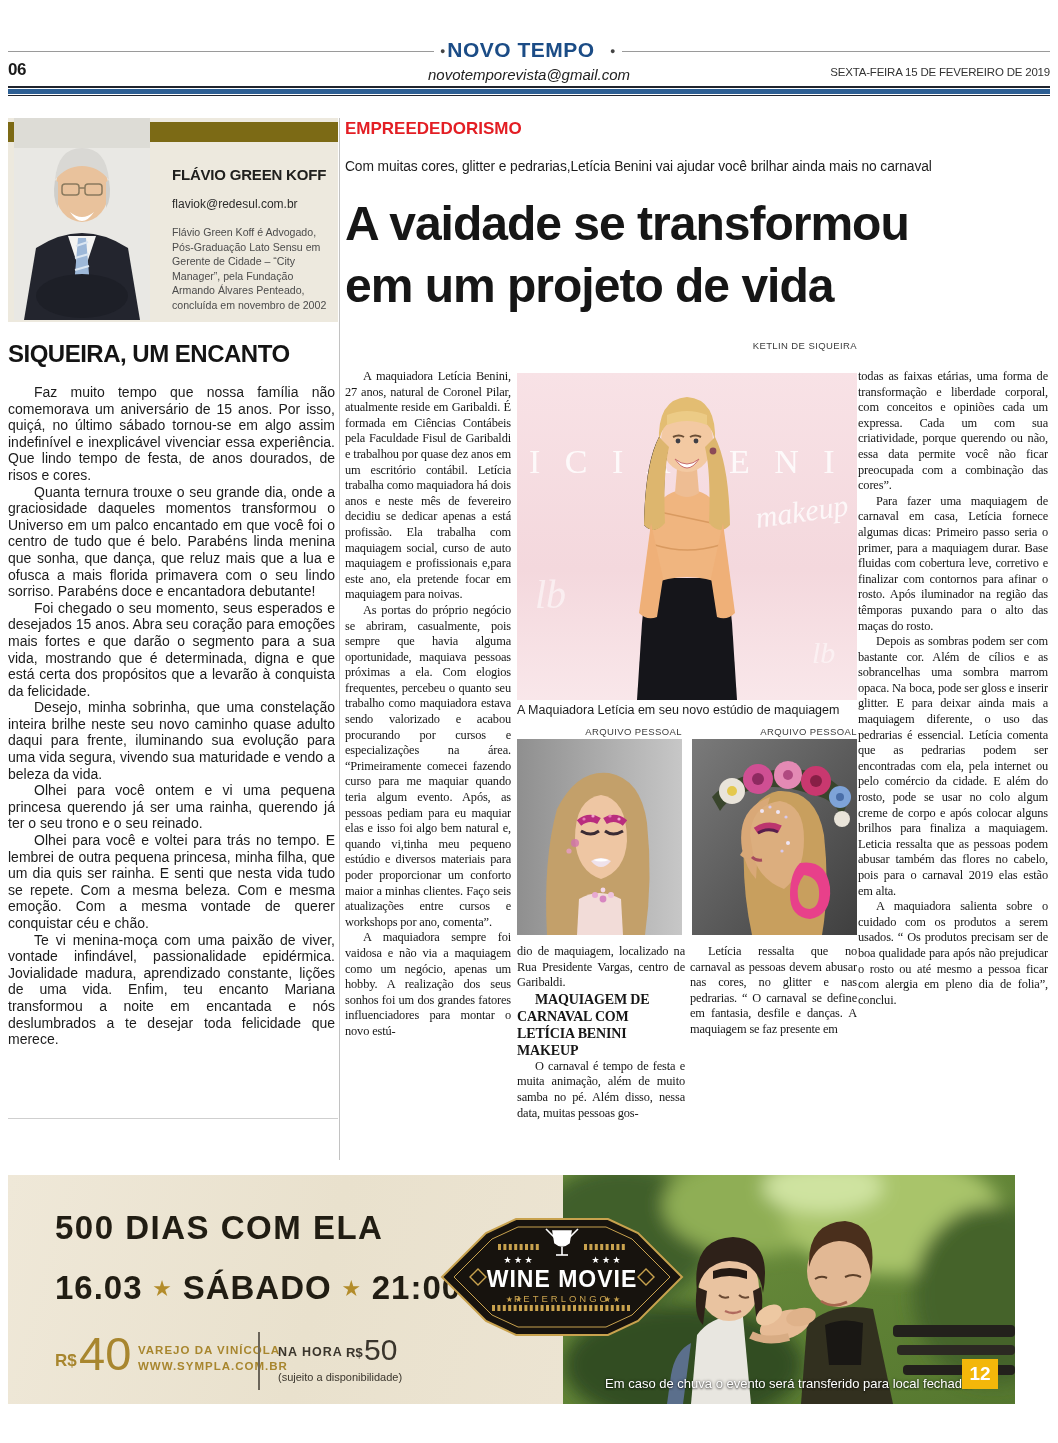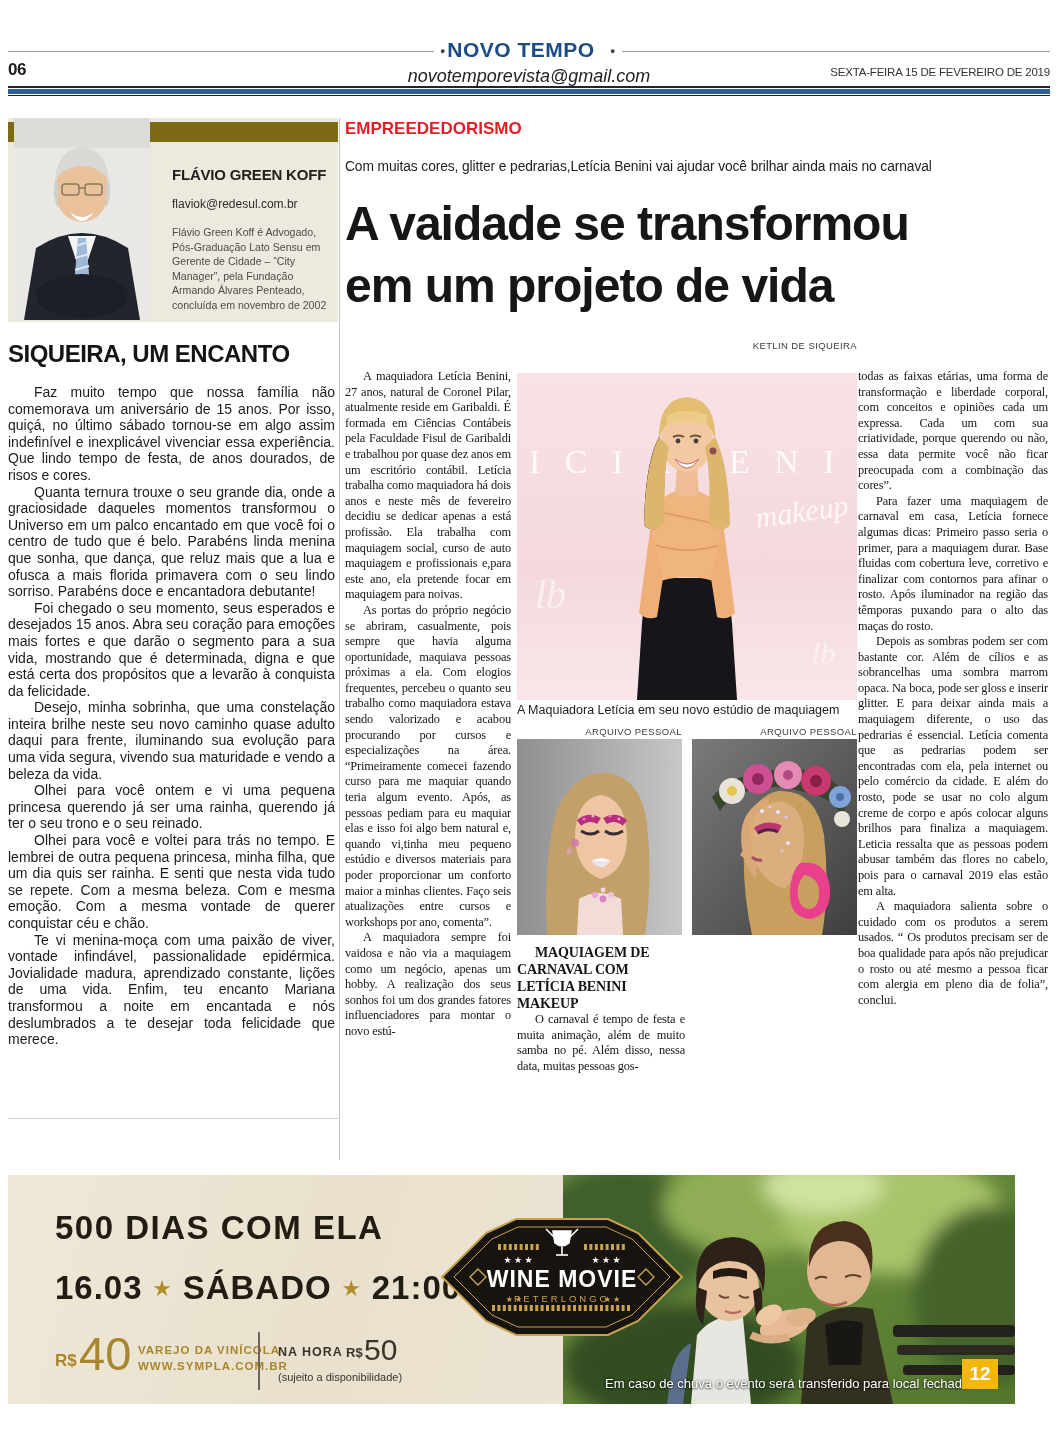--- a/index.html
+++ b/index.html
@@ -2,21 +2,21 @@
 <html><head>
 <meta charset="utf-8">
 <style>
   html,body{margin:0;padding:0;background:#fff;}
   body{width:1058px;height:1443px;position:relative;font-family:"Liberation Sans",sans-serif;color:#1a1a1a;overflow:hidden;}
   .abs{position:absolute;}
 
   
   .pagenum{left:8px;top:60px;font-size:17px;font-weight:bold;letter-spacing:-0.5px;}
   .mast-title{left:0;right:16px;top:38px;text-align:center;font-size:21px;font-weight:bold;letter-spacing:0.5px;color:#1b4c86;}
-  .mast-email{left:0;right:0;top:66px;text-align:center;font-size:18px;font-style:italic;color:#222;}
+  .mast-email{left:0;right:0;top:66px;text-align:center;font-size:15px;font-style:italic;color:#222;}
   .mast-line{top:51px;height:1px;background:#9a9a9a;}
   .mast-line.l{left:8px;width:426px;}
   .mast-line.r{left:622px;width:428px;}
   .mast-dot{top:47px;font-size:9px;color:#444;line-height:9px;}
   .mast-dot.l{left:440px;}
   .mast-dot.r{left:610px;}
   .issue-date{right:8px;top:66px;font-size:11.5px;color:#333;letter-spacing:-0.2px;}
   .blue-rule{left:8px;right:8px;top:86px;height:10px;
     background:linear-gradient(#20242e 0 1.5px,#fff 1.5px 3px,#2d5f94 3px 7.5px,#fff 7.5px 8.8px,#20242e 8.8px 10px);}
 
@@ -243,24 +243,26 @@
     <circle cx="96" cy="36" r="5" fill="#b04a80"></circle>
   <circle cx="124" cy="42" r="15" fill="#c9386f"></circle>
     <circle cx="124" cy="42" r="6" fill="#871f46"></circle>
   <circle cx="148" cy="58" r="11" fill="#7ea3d8"></circle>
     <circle cx="148" cy="58" r="4" fill="#4a6ea8"></circle>
   <circle cx="150" cy="80" r="8" fill="#e9e4da"></circle>
   <path d="M108,124 Q134,120 138,148 Q140,176 118,180 Q98,178 98,156 Q98,134 108,124 Z M112,136 Q104,146 106,158 Q108,170 118,170 Q128,168 127,152 Q126,138 112,136 Z" fill="#e8408a" fill-rule="evenodd"></path>
 </svg>
 
 <div class="abs serif-col col2b">
+  <p class="cont">dio de maquiagem, localizado na Rua Presidente Vargas, centro de Garibaldi.</p>
   <p class="subhead">MAQUIAGEM DE CARNAVAL COM LETÍCIA BENINI MAKEUP</p>
   <p>O carnaval é tempo de festa e muita animação, além de muito samba no pé. Além disso, nessa data, muitas pessoas gos-</p>
 </div>
 <div class="abs serif-col col3b">
+  <p>Letícia ressalta que no carnaval as pessoas devem abusar nas cores, no glitter e nas pedrarias. “ O carnaval se define em fantasia, desfile e danças.  A maquiagem se faz presente em</p>
 </div>
 <div class="abs serif-col col4">
   <p class="cont">todas as faixas etárias, uma forma de transformação e liberdade corporal, com conceitos e opiniões cada um expressa. Cada um com sua criatividade, porque querendo ou não, essa data permite você não ficar preocupada com a combinação das cores”.</p>
   <p>Para fazer uma maquiagem de carnaval em casa, Letícia fornece algumas dicas: Primeiro passo seria o primer, para a maquiagem durar. Base fluidas com cobertura leve, corretivo e finalizar com contornos para afinar o rosto.  Após iluminador na região das têmporas puxando para o alto das maças do rosto.</p>
   <p>Depois as sombras podem ser com bastante cor. Além de cílios e as sobrancelhas uma sombra marrom opaca. Na boca, pode ser gloss e inserir glitter. E para deixar ainda mais a maquiagem diferente, o uso das pedrarias é essencial. Letícia comenta que as pedrarias podem ser encontradas com ela, pela internet ou pelo comércio da cidade.  E além do rosto, pode se usar no colo algum creme de corpo e após colocar alguns brilhos para finaliza a maquiagem.  Leticia ressalta que as pessoas podem abusar também das flores no cabelo, pois para o carnaval 2019 elas estão em alta.</p>
   <p>A maquiadora salienta sobre o cuidado com os produtos a serem usados. “ Os produtos precisam ser de boa qualidade para após não prejudicar o rosto ou até mesmo a pessoa ficar com alergia em pleno dia de folia”, conclui.</p>
 </div>
 
 <div class="abs ad">
   <div class="beige"></div>

